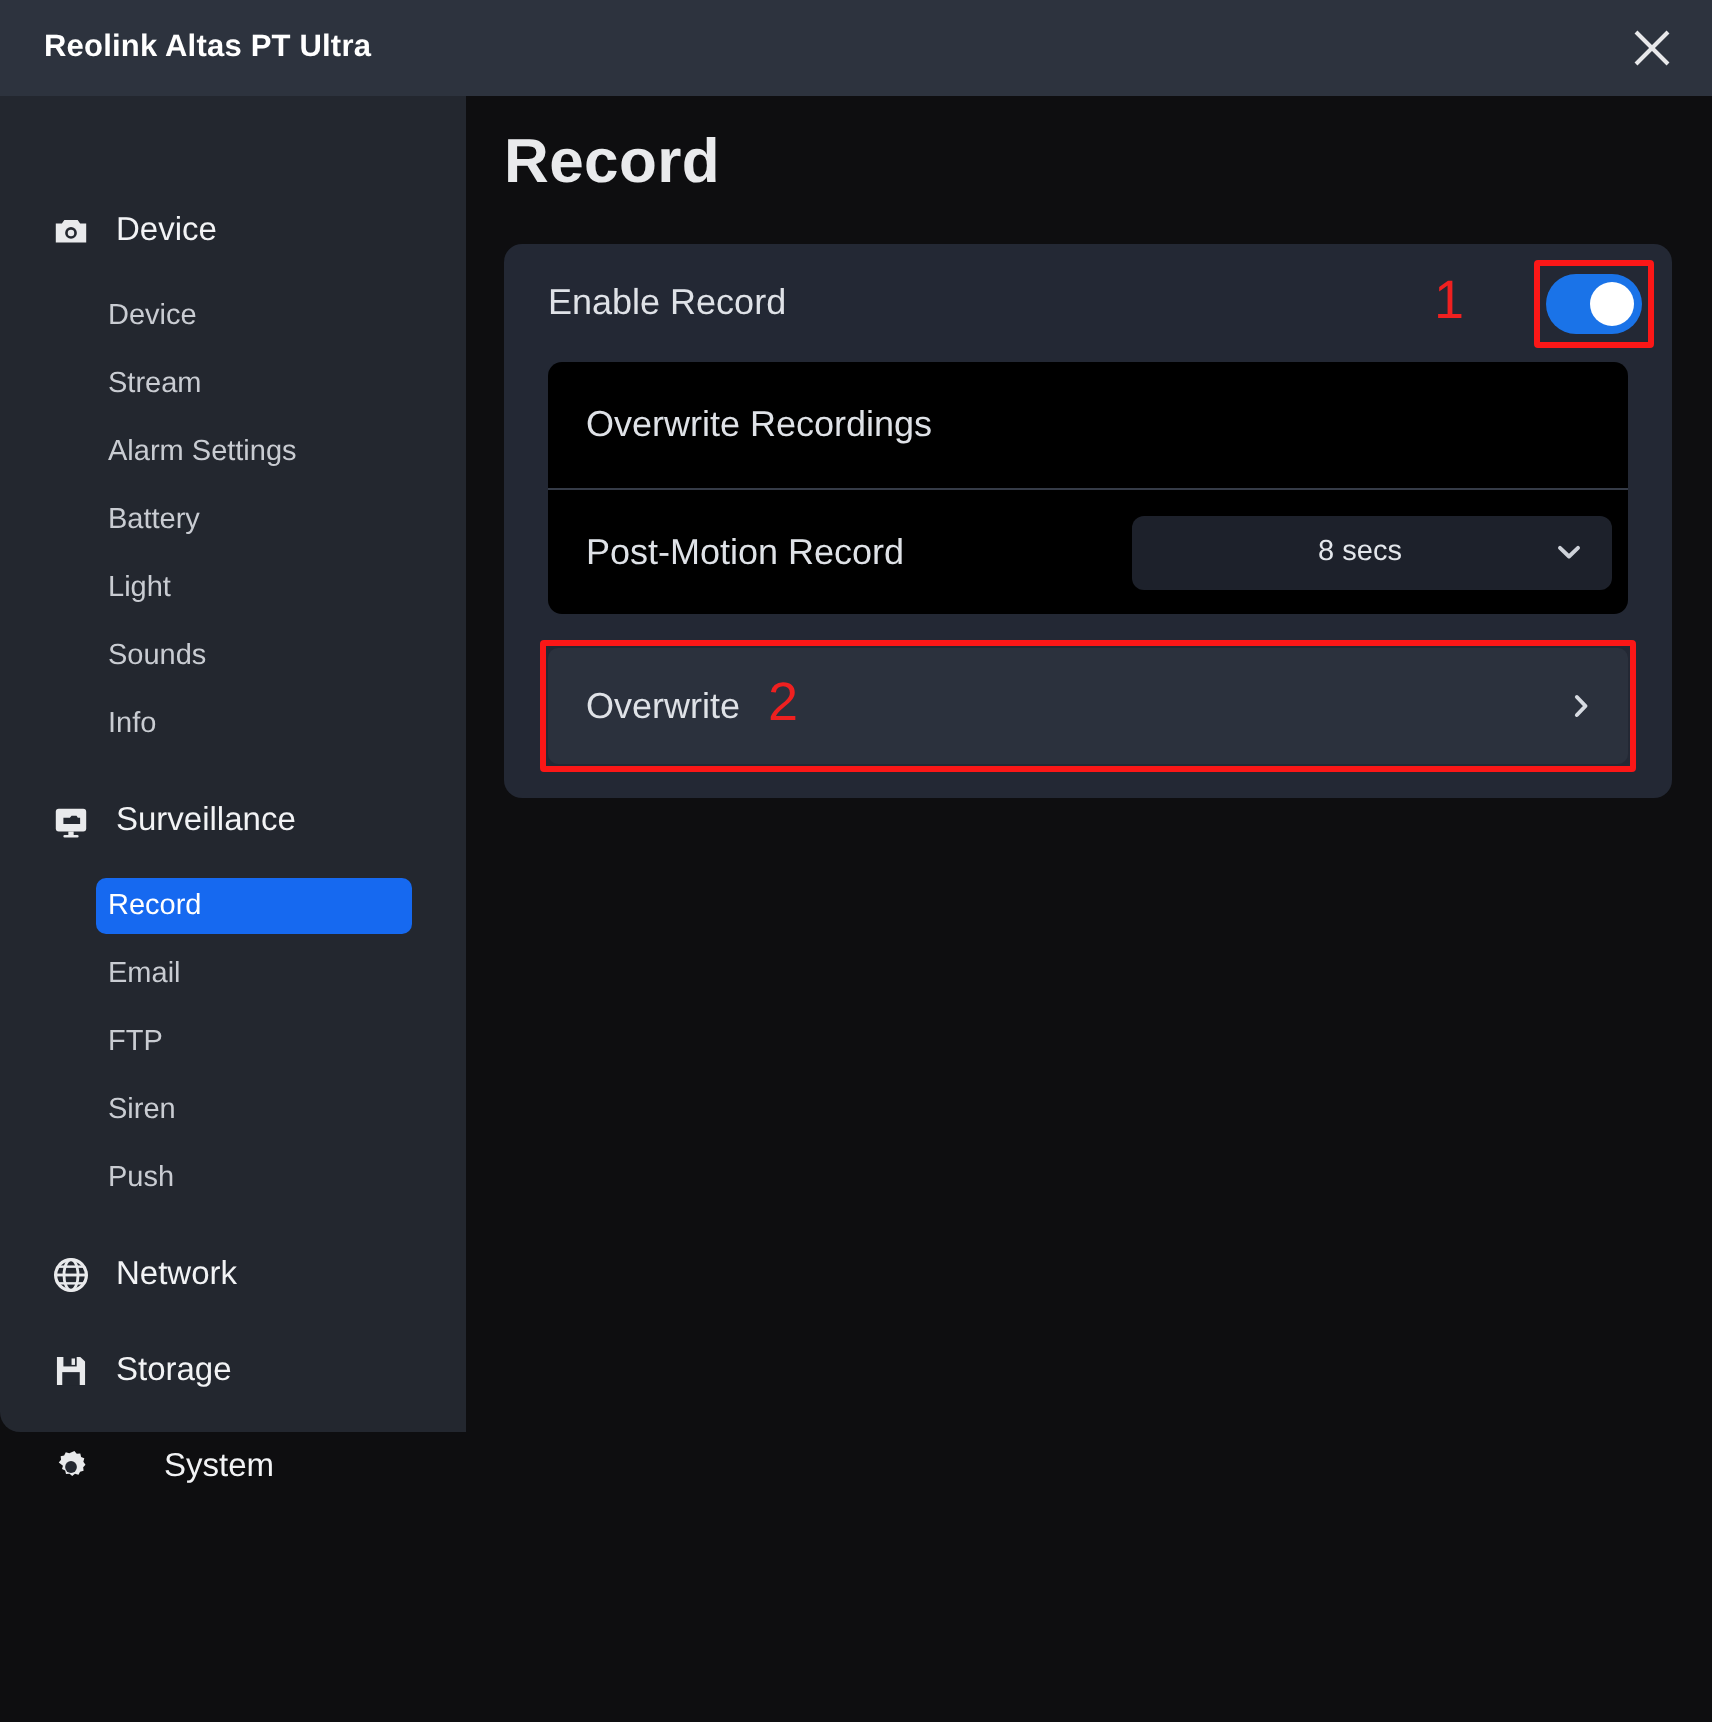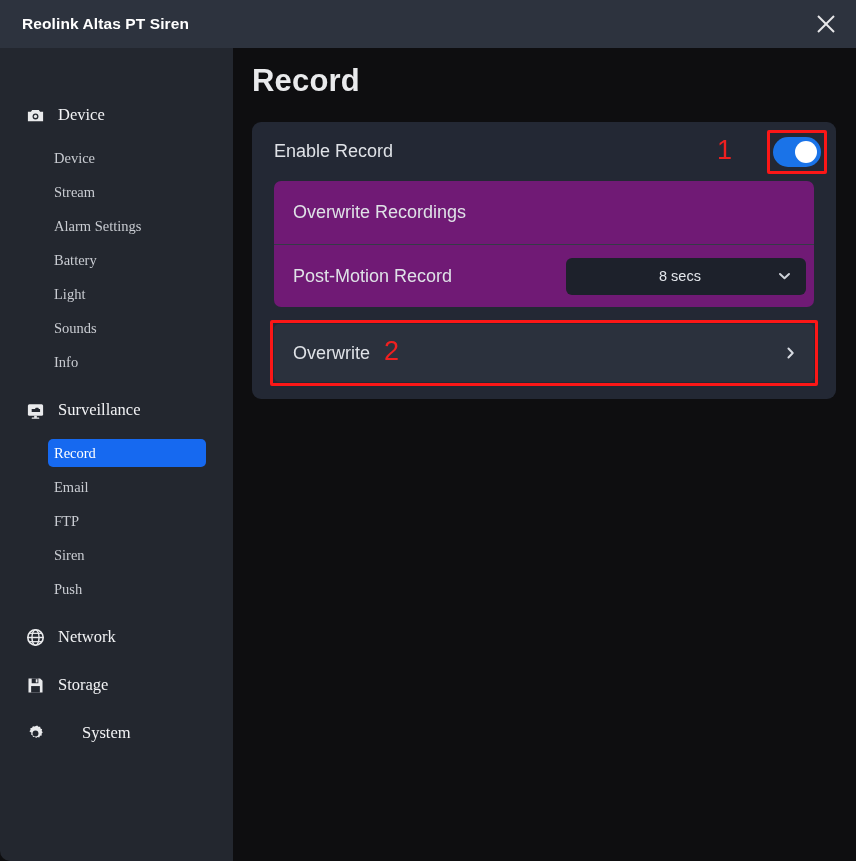--- a/index.html
+++ b/index.html
@@ -47,25 +47,24 @@
     justify-content: center;
     color: #e8e8ea;
   }
   .titlebar-close svg { display: block; }
 
   
   .sidebar {
     position: absolute;
     top: 48px; left: 0;
     width: 233px;
-    height: 813px;
+    height: 668px;
     background: #23272f;
     border-bottom-left-radius: 10px;
     padding-top: 0;
-    font-family: Liberation Serif, serif;
   }
 
   .nav-group {
     display: flex;
     align-items: center;
     height: 30px;
     margin-left: 25px;
     color: #f2f3f5;
     font-size: 16.5px;
   }
@@ -177,21 +176,21 @@
     top: 4px;
     width: 22px;
     height: 22px;
     border-radius: 50%;
     background: #ffffff;
   }
 
   
   .group {
     margin: 0 22px;
-    background: #701a75;
+    background: #000000;
     border-radius: 7px;
   }
   .group-row {
     position: relative;
     height: 63px;
     display: flex;
     align-items: center;
     padding: 0 0 0 19px;
   }
   .group-row + .group-row { border-top: 1px solid #353b47; }
@@ -258,21 +257,21 @@
     display: flex;
     color: #d7dbe2;
   }
 </style>
 </head>
 <body>
 
 <div class="window">
 
   <div class="titlebar">
-    <div class="titlebar-title">Reolink Altas PT Siren</div>
+    <div class="titlebar-title">Reolink Altas PT Ultra</div>
     <div class="titlebar-close">
       <span>
         <svg width="22" height="22" viewBox="0 0 22 22">
           <line x1="3" y1="3" x2="19" y2="19" stroke="currentColor" stroke-width="2"></line>
           <line x1="19" y1="3" x2="3" y2="19" stroke="currentColor" stroke-width="2"></line>
         </svg>
       </span>
     </div>
   </div>
 

